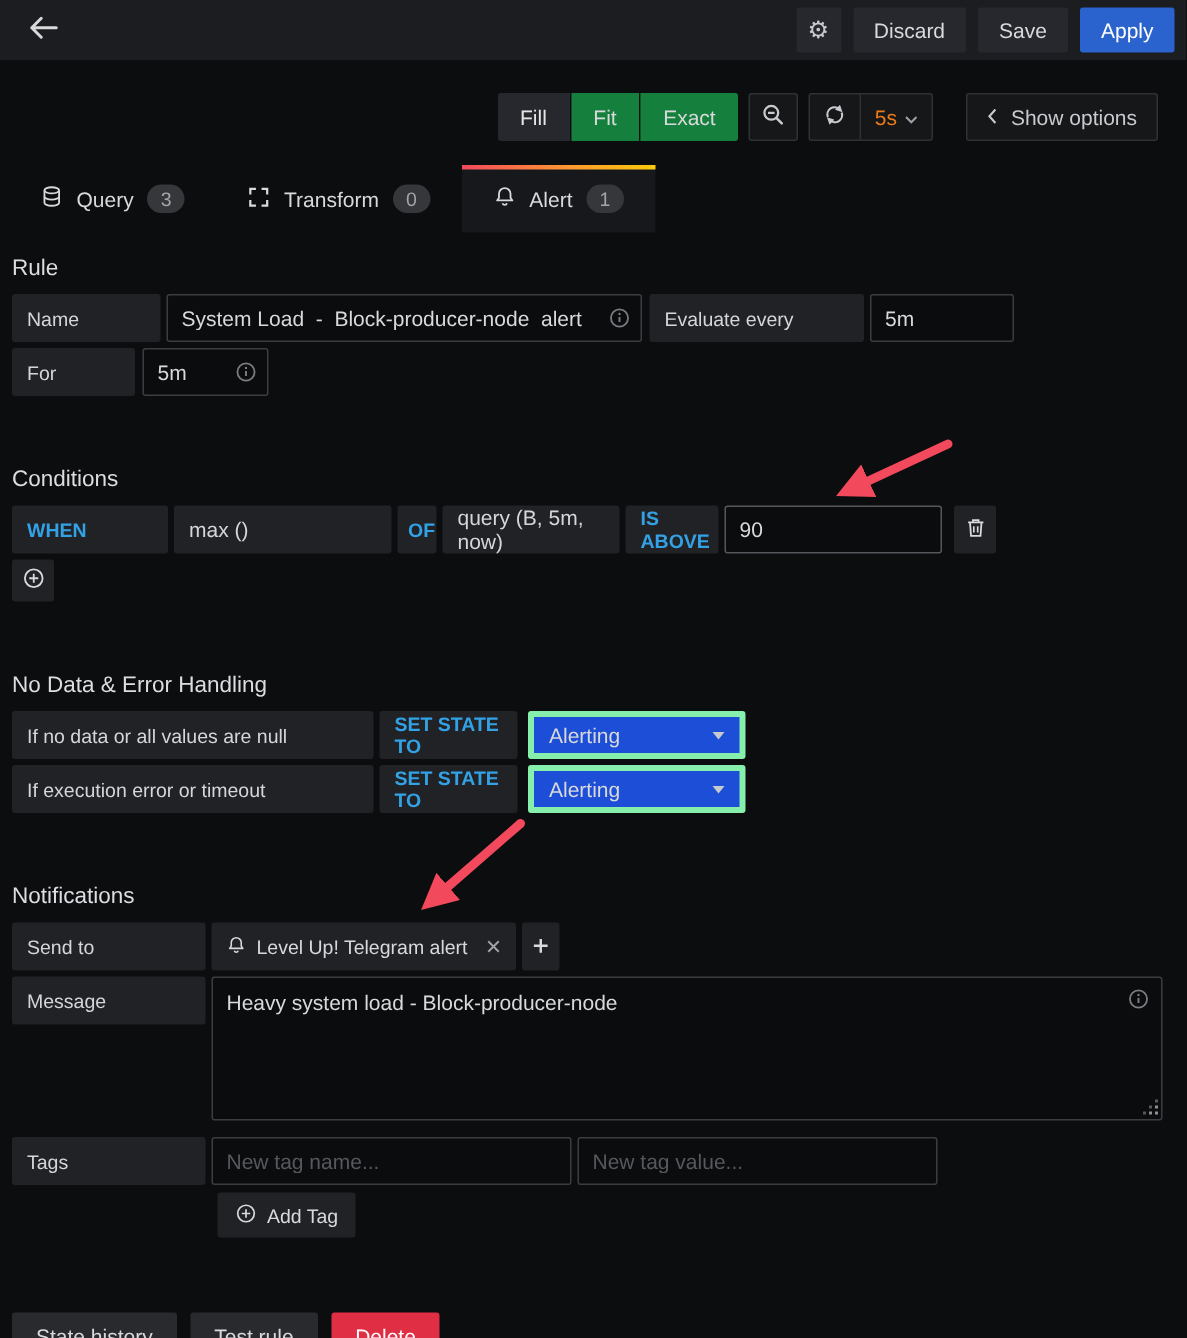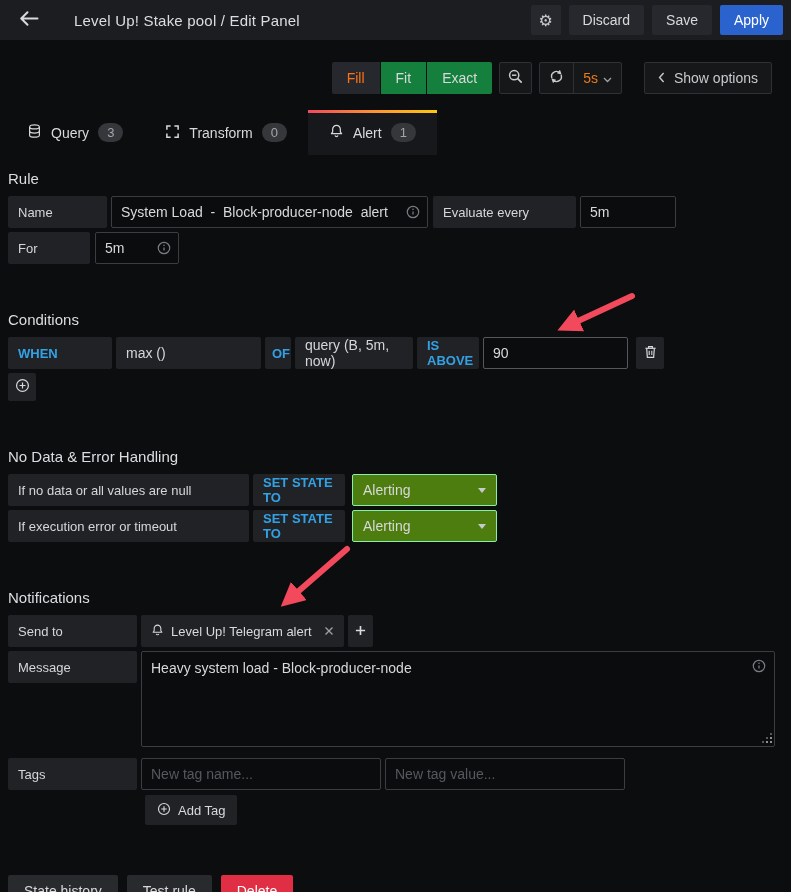--- a/index.html
+++ b/index.html
@@ -32,21 +32,21 @@
     margin-top:22px; display:flex; justify-content:flex-end; align-items:center;
     padding-right:19px; gap:7px;
   }
   .seg-group { display:flex; background:#141619; border-radius:2px; overflow:hidden; }
   .seg-btn {
     height:32px; padding:0 15px; background:#15803d; border:none; color:#d8d9da;
     font-size:14px; cursor:pointer; font-family:"Liberation Sans",sans-serif;
     border-right:1px solid #0c0d0f; display:flex; align-items:center;
   }
   .seg-btn:last-child { border-right:none; }
-  .seg-btn.active { color:#f97316; background:#26282e; }
+  .seg-btn.active { color:#e5e5e5; background:#26282e; }
   .tool-btn {
     height:32px; background:#161719; border:1px solid #2c3235; border-radius:2px;
     color:#d8d9da; font-size:14px; display:flex; align-items:center; gap:7px;
     padding:0 10px; cursor:pointer; font-family:"Liberation Sans",sans-serif;
   }
   .refresh-group { display:flex; height:32px; border:1px solid #2c3235; border-radius:2px; background:#161719; }
   .refresh-group .part {
     display:flex; align-items:center; gap:5px; padding:0 9px; cursor:pointer; color:#d8d9da;
   }
   .refresh-group .part + .part { border-left:1px solid #2c3235; }
@@ -82,21 +82,21 @@
   .g-keyword { color:#33a2e5; font-weight:600; font-size:13px; justify-content:flex-start; }
   .g-input {
     height:32px; background:#0b0c0e; border:1px solid #3a3e43; border-radius:2px;
     color:#d8d9da; font-size:14px; padding:0 9px; font-family:"Liberation Sans",sans-serif;
     outline:none; flex:none;
   }
   .input-wrap { position:relative; display:flex; flex:none; }
   .input-wrap .g-input { width:100%; }
   .info-badge { position:absolute; right:8px; top:9px; pointer-events:none; }
   .g-select {
-    height:32px; background:#4d7c0f; border:1px solid #86efac; border-radius:2px;
+    height:32px; background:#1d4ed8; border:4px solid #86efac; border-radius:2px;
     display:flex; align-items:center; padding:0 10px; cursor:pointer; flex:none;
     justify-content:space-between; font-size:14px;
   }
   .caret-down { width:0; height:0; border-left:4px solid transparent; border-right:4px solid transparent; border-top:5px solid #c7cace; }
   .icon-btn {
     height:32px; background:#202226; border:none; border-radius:2px; color:#d8d9da;
     display:flex; align-items:center; justify-content:center; cursor:pointer; flex:none;
   }
   .section { margin-bottom:0; }
   .gap-lg { height:43px; }
@@ -143,21 +143,20 @@
 <body>
 
 <div class="navbar">
   <button class="back-btn">
     <span>
       <svg width="22" height="17" viewBox="0 0 22 17">
           <path d="M9.5 2.2 3.2 8.5l6.3 6.3M3.2 8.5H19.5" fill="none" stroke="#d8d9da" stroke-width="2" stroke-linecap="round" stroke-linejoin="round"></path>
         </svg>
     </span>
   </button>
-  <div class="nav-title">Level Up! Stake pool / Edit Panel</div>
   <div class="nav-right">
     <button class="nav-btn icon-only">
       <span>⚙</span>
     </button>
     <button class="nav-btn">Discard</button>
     <button class="nav-btn">Save</button>
     <button class="nav-btn primary">Apply</button>
   </div>
 </div>
 

